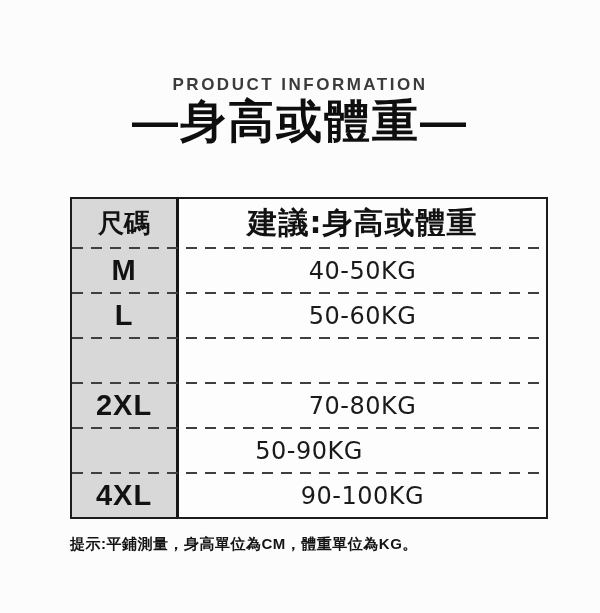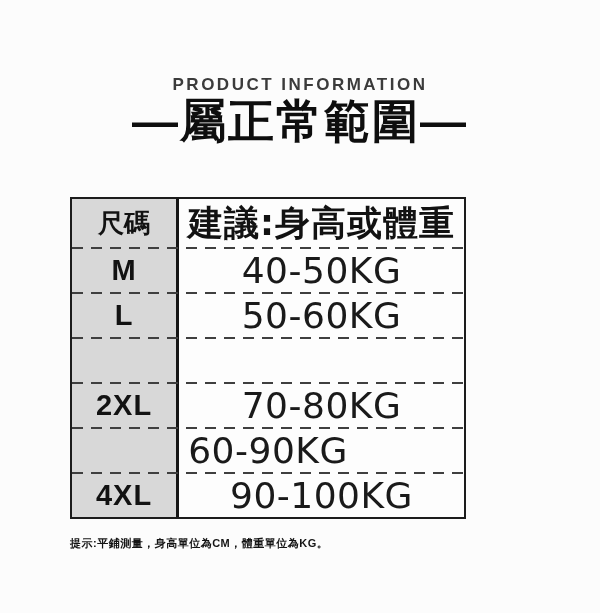--- a/index.html
+++ b/index.html
@@ -28,21 +28,21 @@
     margin-top: 3px;
     text-align: center;
     font-size: 46px;
     line-height: 1;
     font-weight: 900;
     letter-spacing: 2px;
     color: #0e0e0e;
   }
   .size-table {
     box-sizing: border-box;
-    width: 396px;
+    width: 478px;
     margin: 53px 0 0 70px;
     border: 2px solid #1c1c1c;
     
     background: linear-gradient(90deg,
       #d8d8d8 0, #d8d8d8 104px,
       #161616 104px, #161616 107px,
       #fdfdfd 107px);
   }
   .row {
     display: flex;
@@ -60,54 +60,54 @@
     font-weight: 700;
     font-size: 29px;
     letter-spacing: 1px;
     color: #121212;
   }
   .row.header .size-cell { font-size: 26px; letter-spacing: 0; }
   .range-cell {
     flex: 1;
     font-family: "DejaVu Sans", "Liberation Sans", sans-serif;
     font-weight: 400;
-    font-size: 36px;
+    font-size: 24px;
     letter-spacing: 0.5px;
     color: #1a1a1a;
   }
   .row.header .range-cell {
     font-weight: 700;
-    font-size: 35px;
+    font-size: 30px;
     letter-spacing: 1px;
     color: #121212;
   }
   .sep {
     height: 2px;
     background-image: repeating-linear-gradient(90deg,
       #3f3f3f 0px, #3f3f3f 11px,
       transparent 11px, transparent 19px);
   }
   .note {
     margin: 14px 0 0 70px;
-    font-size: 11px;
+    font-size: 15px;
     font-weight: 700;
     line-height: 21px;
     letter-spacing: 0.5px;
     color: #141414;
   }
   .note .line2 { padding-left: 34px; }
 </style>
 </head>
 <body>
 
 <div class="page">
 
   <div class="eyebrow">PRODUCT INFORMATION</div>
 
-  <div class="title">—屬正常範圍—</div>
+  <div class="title">—身高或體重—</div>
 
   <div class="size-table">
 
     <div class="row header">
       <div class="cell size-cell">尺碼</div>
       <div class="cell range-cell">建議:身高或體重</div>
     </div>
 
     <div class="sep"></div>
 
@@ -131,21 +131,21 @@
     <div class="sep"></div>
 
     <div class="row">
       <div class="cell size-cell">2XL</div>
       <div class="cell range-cell">70-80KG</div>
     </div>
 
     <div class="sep"></div>
 
     <div class="row">
-      <div class="cell range-cell">60-90KG</div>
+      <div class="cell range-cell">50-90KG</div>
     </div>
 
     <div class="sep"></div>
 
     <div class="row">
       <div class="cell size-cell">4XL</div>
       <div class="cell range-cell">90-100KG</div>
     </div>
 
   </div>

